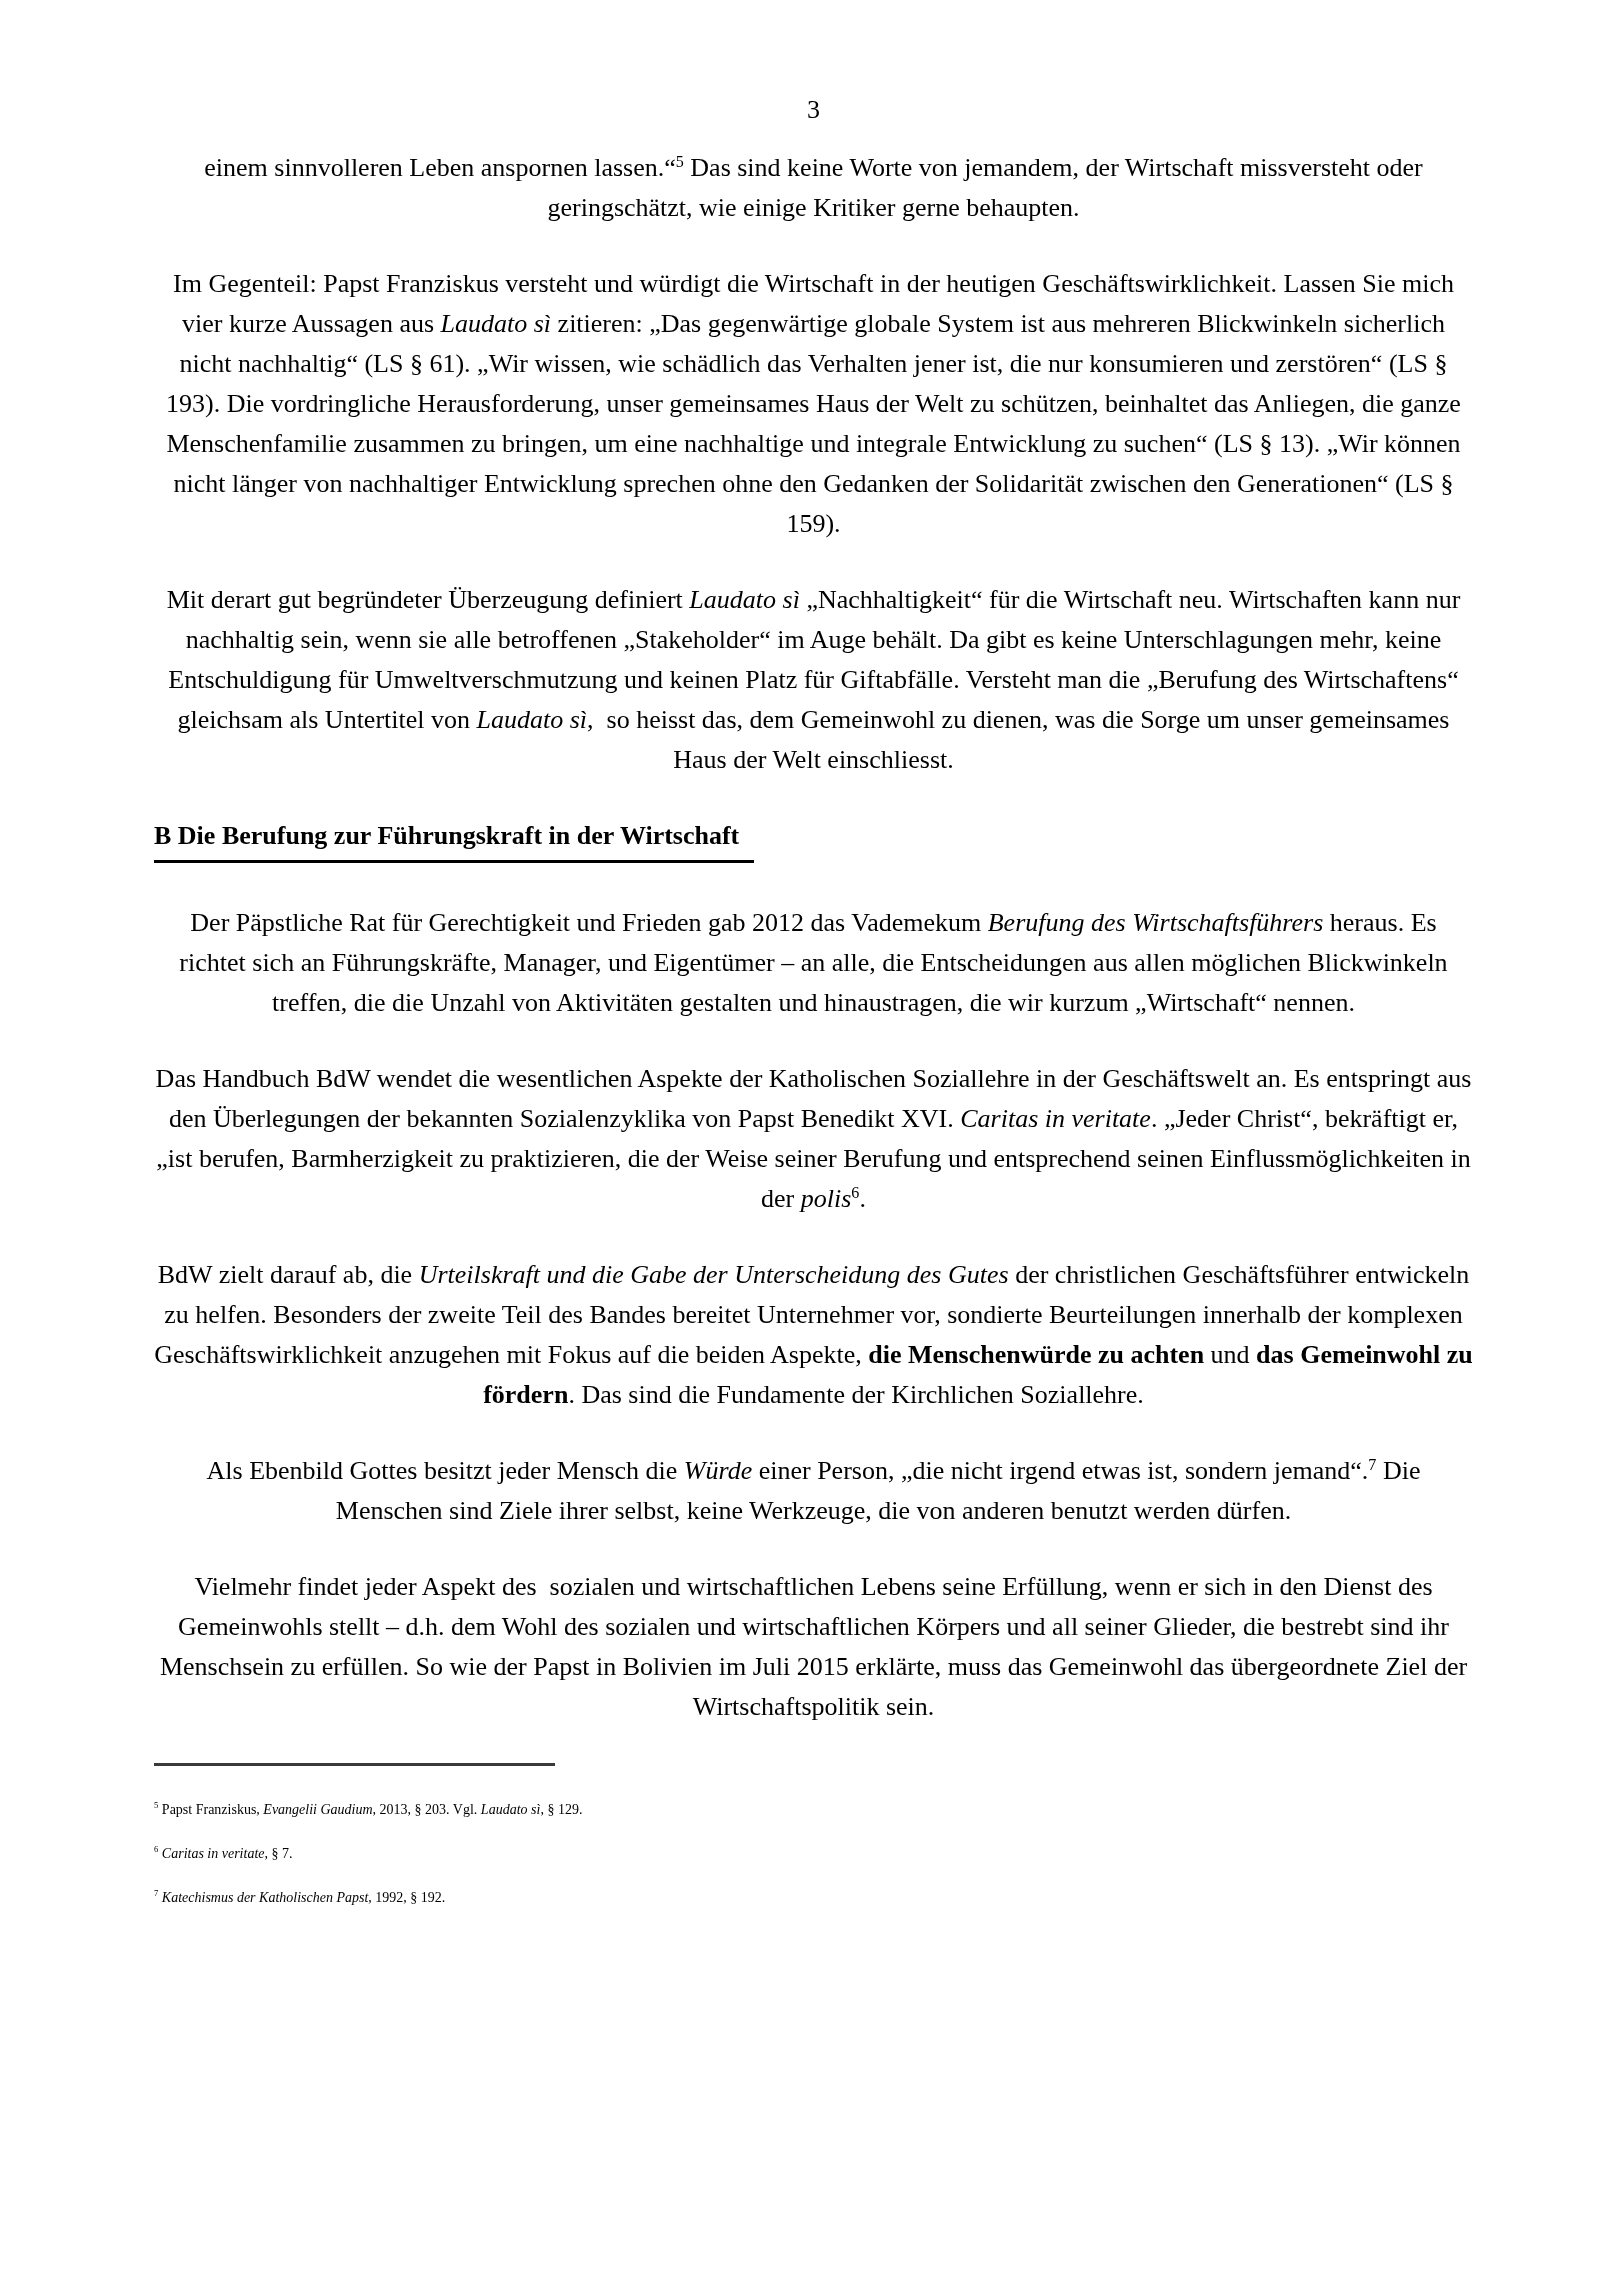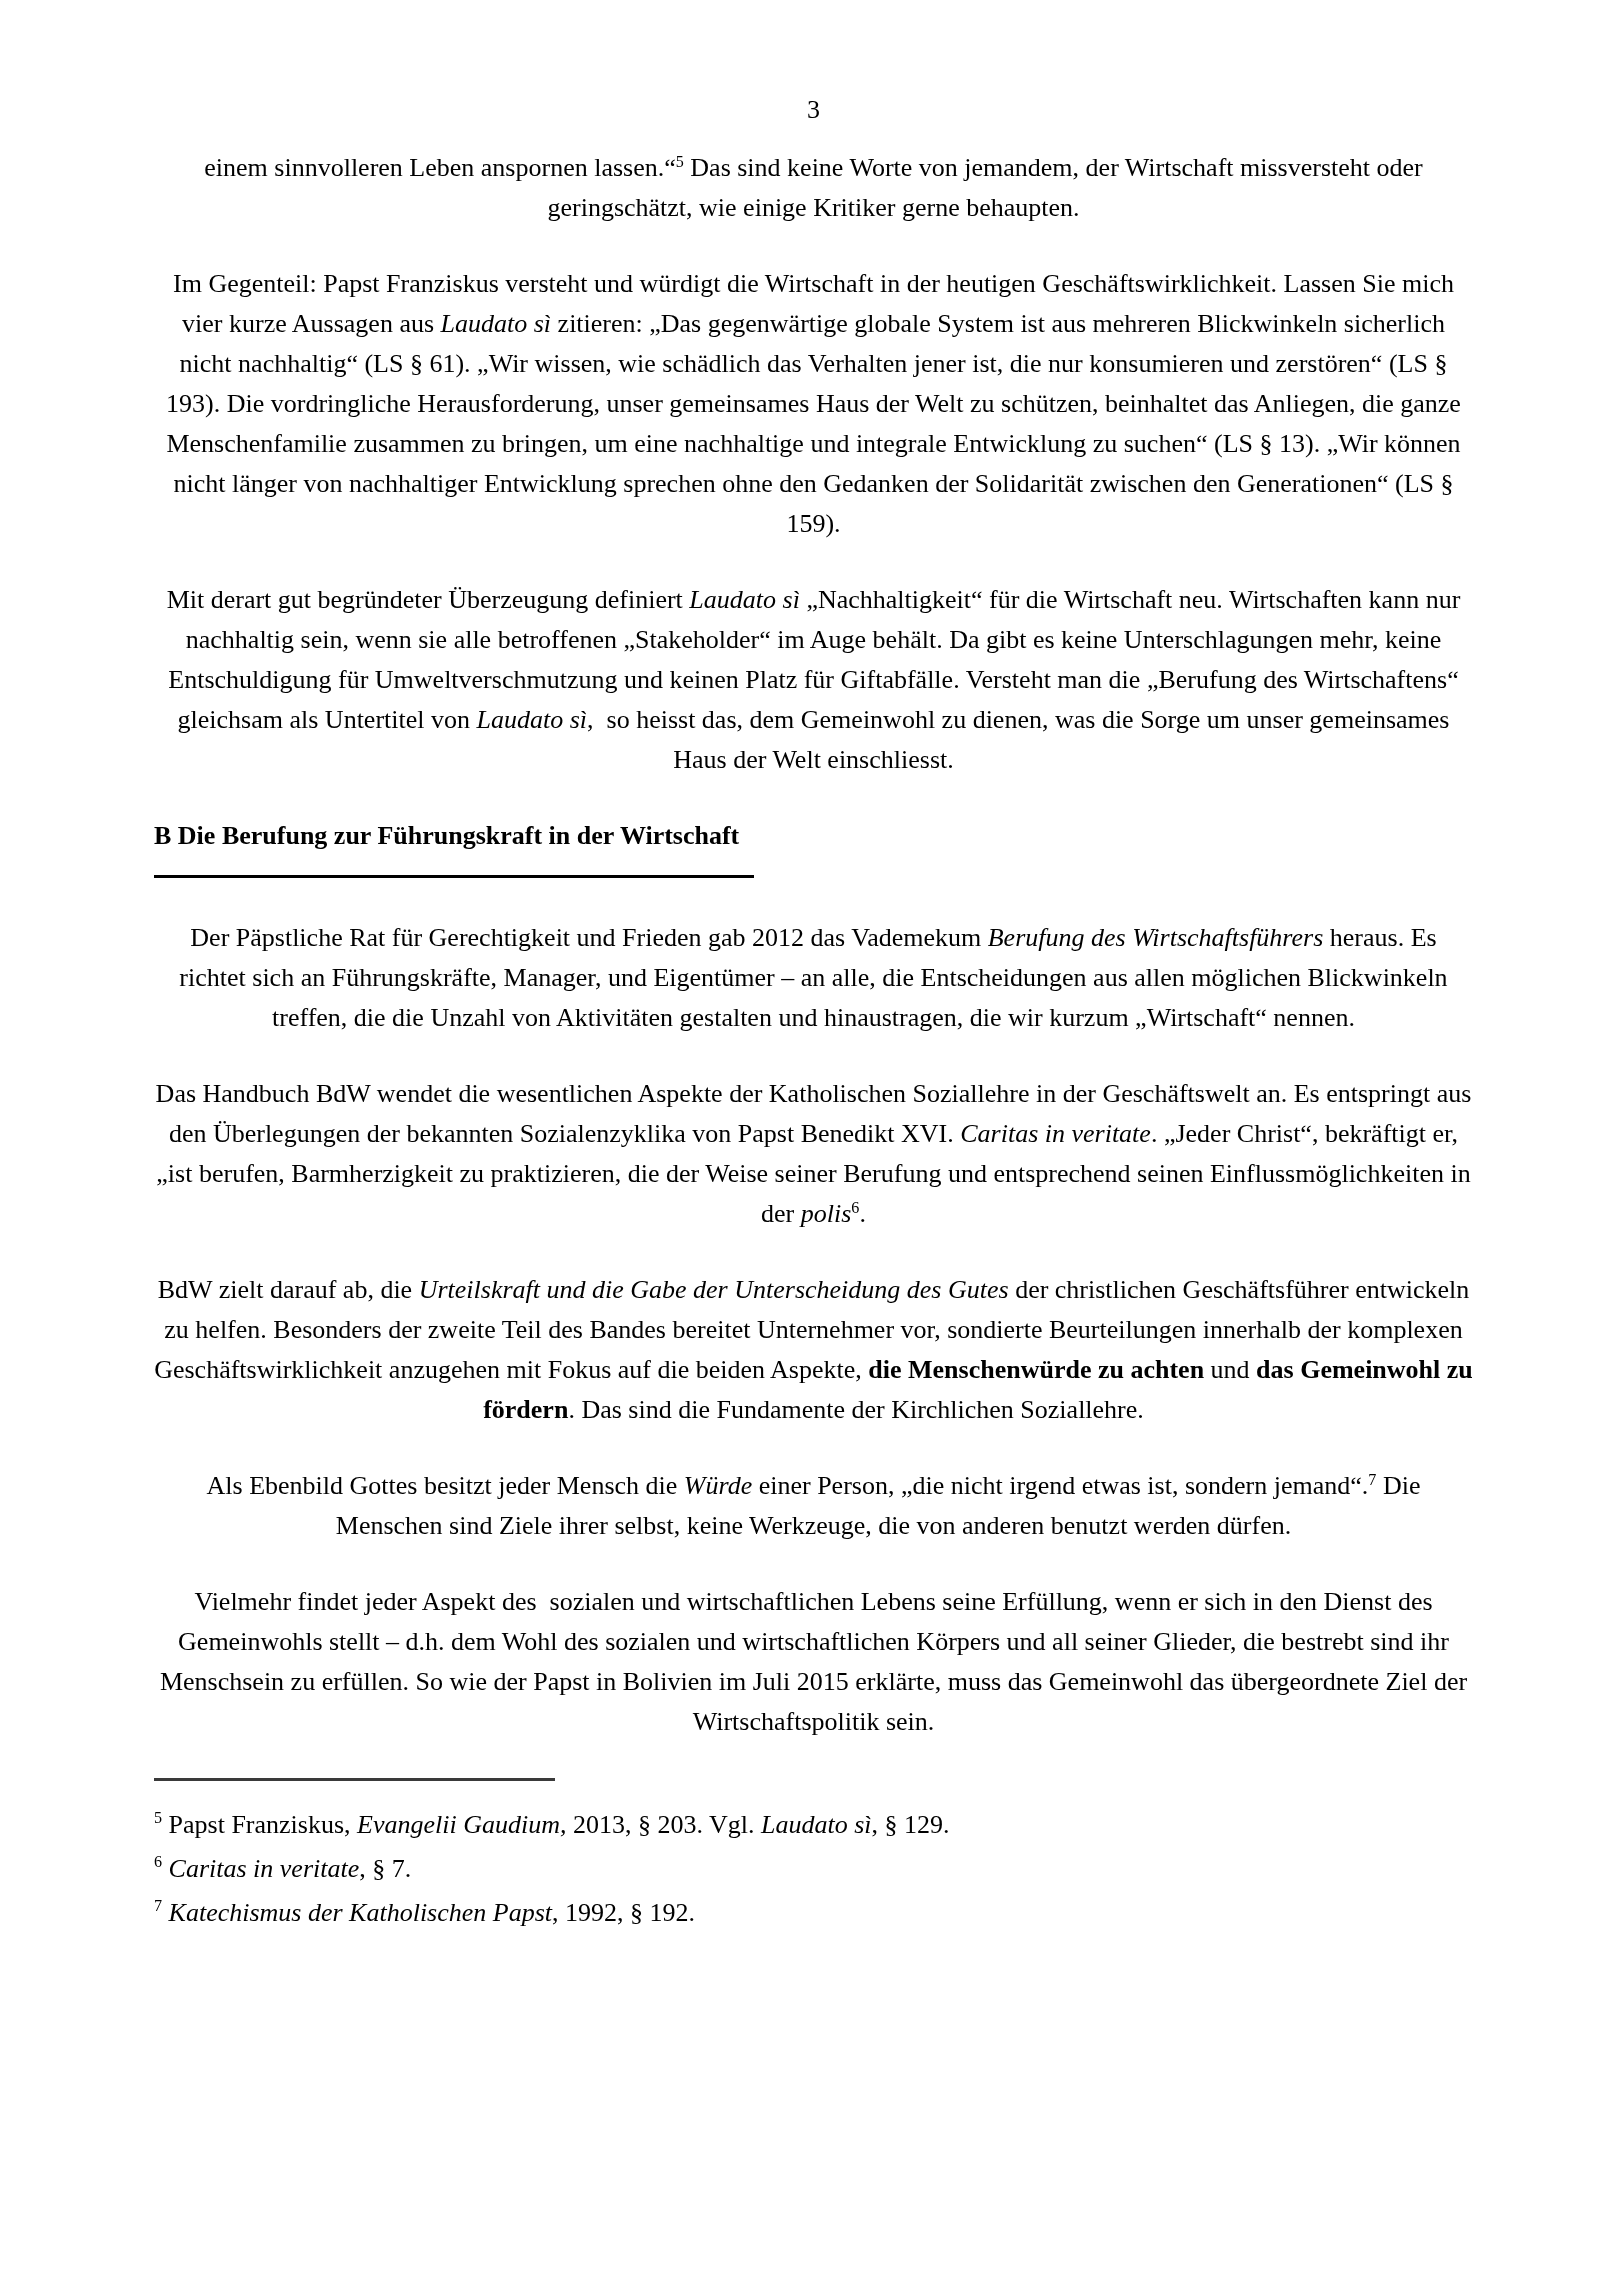--- a/index.html
+++ b/index.html
@@ -39,21 +39,21 @@
   }
   h2.section {
     font-size: 26px;
     line-height: 40px;
     font-weight: bold;
     margin: 5.4px 0 40px 0;
   }
   h2.section .underline {
     display: inline-block;
     border-bottom: 3.6px solid #000000;
-    padding-bottom: 19px;
+    padding-bottom: 4px;
     padding-right: 14.5px;
   }
   em { }
   strong { font-weight: bold; }
   sup {
     font-size: 0.62em;
     line-height: 0;
     vertical-align: baseline;
     position: relative;
     top: -0.55em;
@@ -61,21 +61,21 @@
   .footnotes {
     margin-top: 3.6px;
   }
   .fn-rule {
     width: 401px;
     height: 2.7px;
     background: #3a3a3a;
     margin: 0 0 22px 0;
   }
   p.footnote {
-    font-size: 26px;
+    font-size: 14px;
     line-height: 44px;
     margin: 0;
     white-space: pre-wrap;
   }
   p.footnote sup { top: -0.6em; }
 </style>
 </head>
 <body>
 
 <div class="page">

